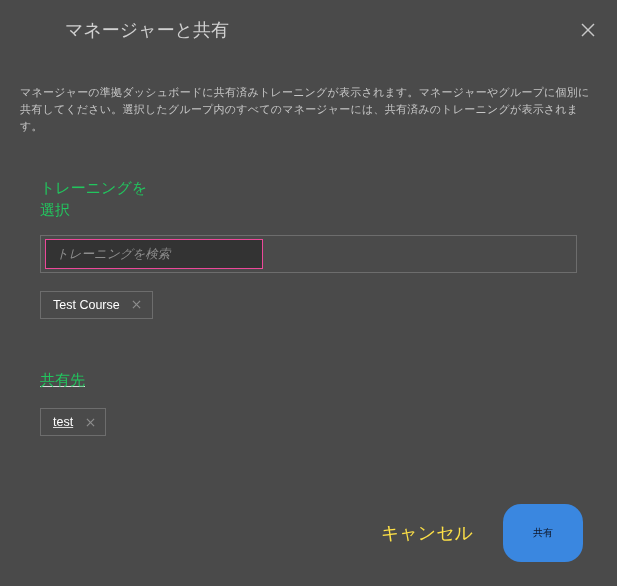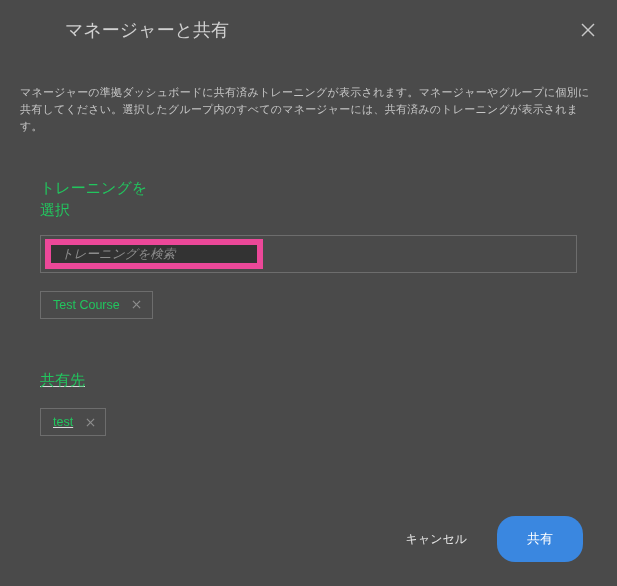--- a/index.html
+++ b/index.html
@@ -64,41 +64,41 @@
     border: 1px solid #6d6d6d;
     height: 38px;
     display: flex;
     align-items: center;
   }
   .search-input {
     height: 30px;
     width: 218px;
     margin-left: 4px;
     background: #333333;
-    border: 6px solid #ec4899;
+    border: 1px solid #ec4899;
     color: #bdbdbd;
     font-size: 12.5px;
     padding: 0 10px;
     font-style: italic;
     outline: none;
   }
   .search-input::placeholder {
     color: #8c8c8c;
     font-style: italic;
   }
 
   .chips {
     margin-top: 18px;
     display: flex;
     gap: 10px;
   }
   .chip {
     border: 1px solid #6d6d6d;
     background: transparent;
-    color: #22c55e;
+    color: #ffffff;
     font-size: 12.5px;
     padding: 6px 10px 6px 12px;
     display: inline-flex;
     align-items: center;
     gap: 12px;
   }
   .chip .chip-x {
     width: 10px; height: 10px;
     color: #8f8f8f;
     cursor: pointer;
@@ -110,32 +110,32 @@
     position: absolute;
     bottom: 24px;
     right: 34px;
     display: flex;
     align-items: center;
     gap: 26px;
   }
   .btn-cancel {
     background: transparent;
     border: none;
-    color: #e5e5e5;
-    font-size: 12px;
+    color: #fde047;
+    font-size: 18px;
     cursor: pointer;
     padding: 6px 4px;
   }
   .btn-primary {
     background: #3a87e0;
     border: none;
     border-radius: 18px;
-    color: #ffffff;
-    font-size: 13px;
-    padding: 14px 30px;
+    color: #0f172a;
+    font-size: 10px;
+    padding: 22px 30px;
     cursor: pointer;
   }
 </style>
 </head>
 <body>
 
 <div class="dialog">
 
   <div class="header">
     <div class="title">マネージャーと共有</div>

